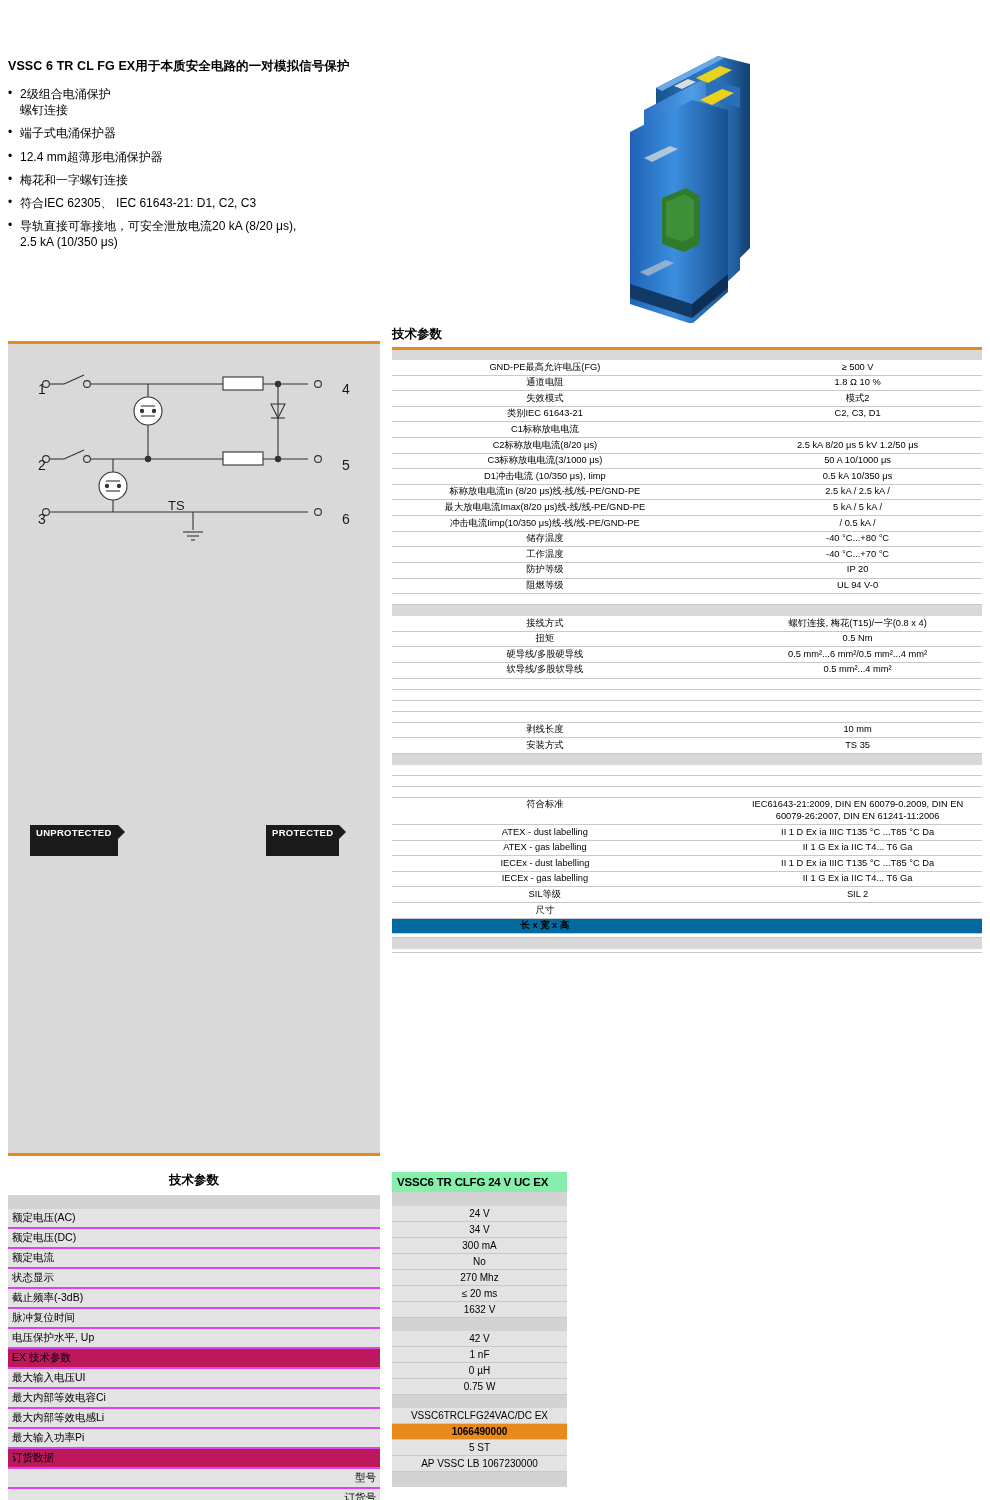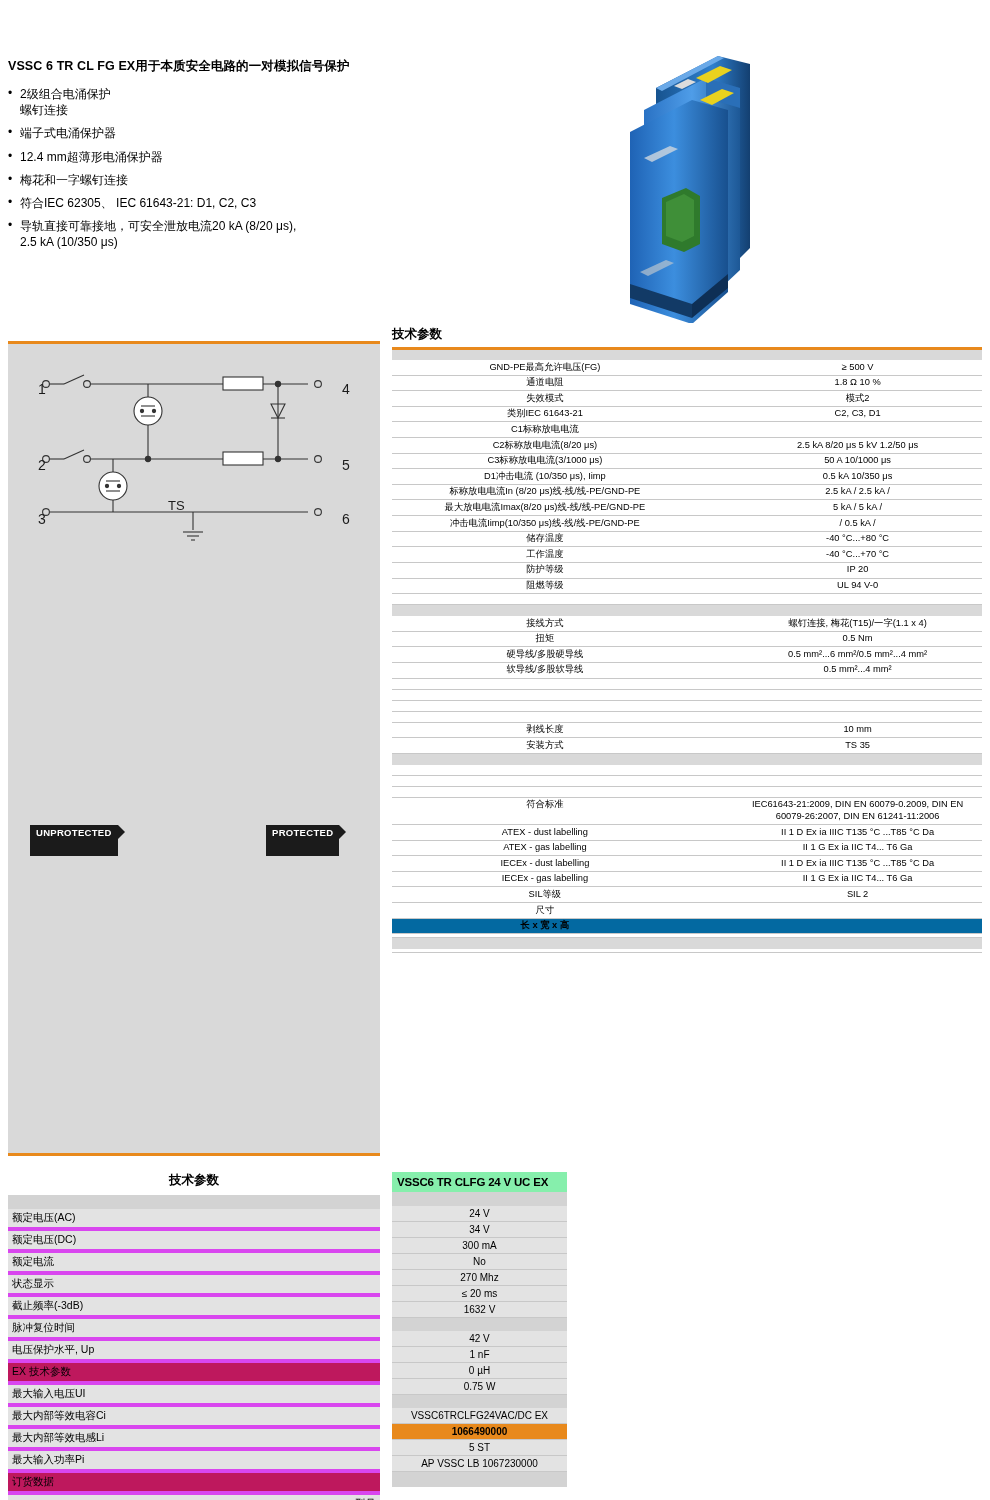--- a/index.html
+++ b/index.html
@@ -69,21 +69,21 @@
   .col-m { width:6%; text-align:left; }
   .col-r { width:42%; }
   .remark td { font-weight:bold; }
   .remark .note { font-weight:normal; font-size:7.6px; line-height:1.35; }
 
   
   .tech-bottom { position:absolute; left:8px; top:1124px; width:372px; }
   .tech-bottom .tbl-title { text-align:center; font-size:12.5px; font-weight:bold; margin-bottom:6px; }
   table.bl { width:100%; border-collapse:collapse; table-layout:fixed; }
   table.bl td {
-    font-size:10.5px; padding:2px 4px; border-bottom:4px solid #d946ef;
+    font-size:10.5px; padding:2px 4px; border-bottom:2px solid #d946ef;
     background:#e3e3e3;
   }
   table.bl tr.band td { background:#d3d3d3; border-bottom:1px solid #d3d3d3; height:13px; }
   table.bl tr.head td { background:#be185d; font-weight:normal; }
   table.bl td.r { text-align:right; }
   table.bl tr.tall td { height:15px; }
 
   
   .val-col { position:absolute; left:392px; top:1124px; width:175px; }
   .val-head {
@@ -343,21 +343,21 @@
           </tr>
         <tr class="band">
             <td></td>
             <td></td>
             <td></td>
           </tr>
 
         <tr>
             <td>接线方式</td>
             <td></td>
-            <td>螺钉连接, 梅花(T15)/一字(1.1 x 4)</td>
+            <td>螺钉连接, 梅花(T15)/一字(0.8 x 4)</td>
           </tr>
         <tr>
             <td>扭矩</td>
             <td></td>
             <td>0.5 Nm</td>
           </tr>
         <tr>
             <td>硬导线/多股硬导线</td>
             <td></td>
             <td>0.5 mm²...6 mm²/0.5 mm²...4 mm²</td>

